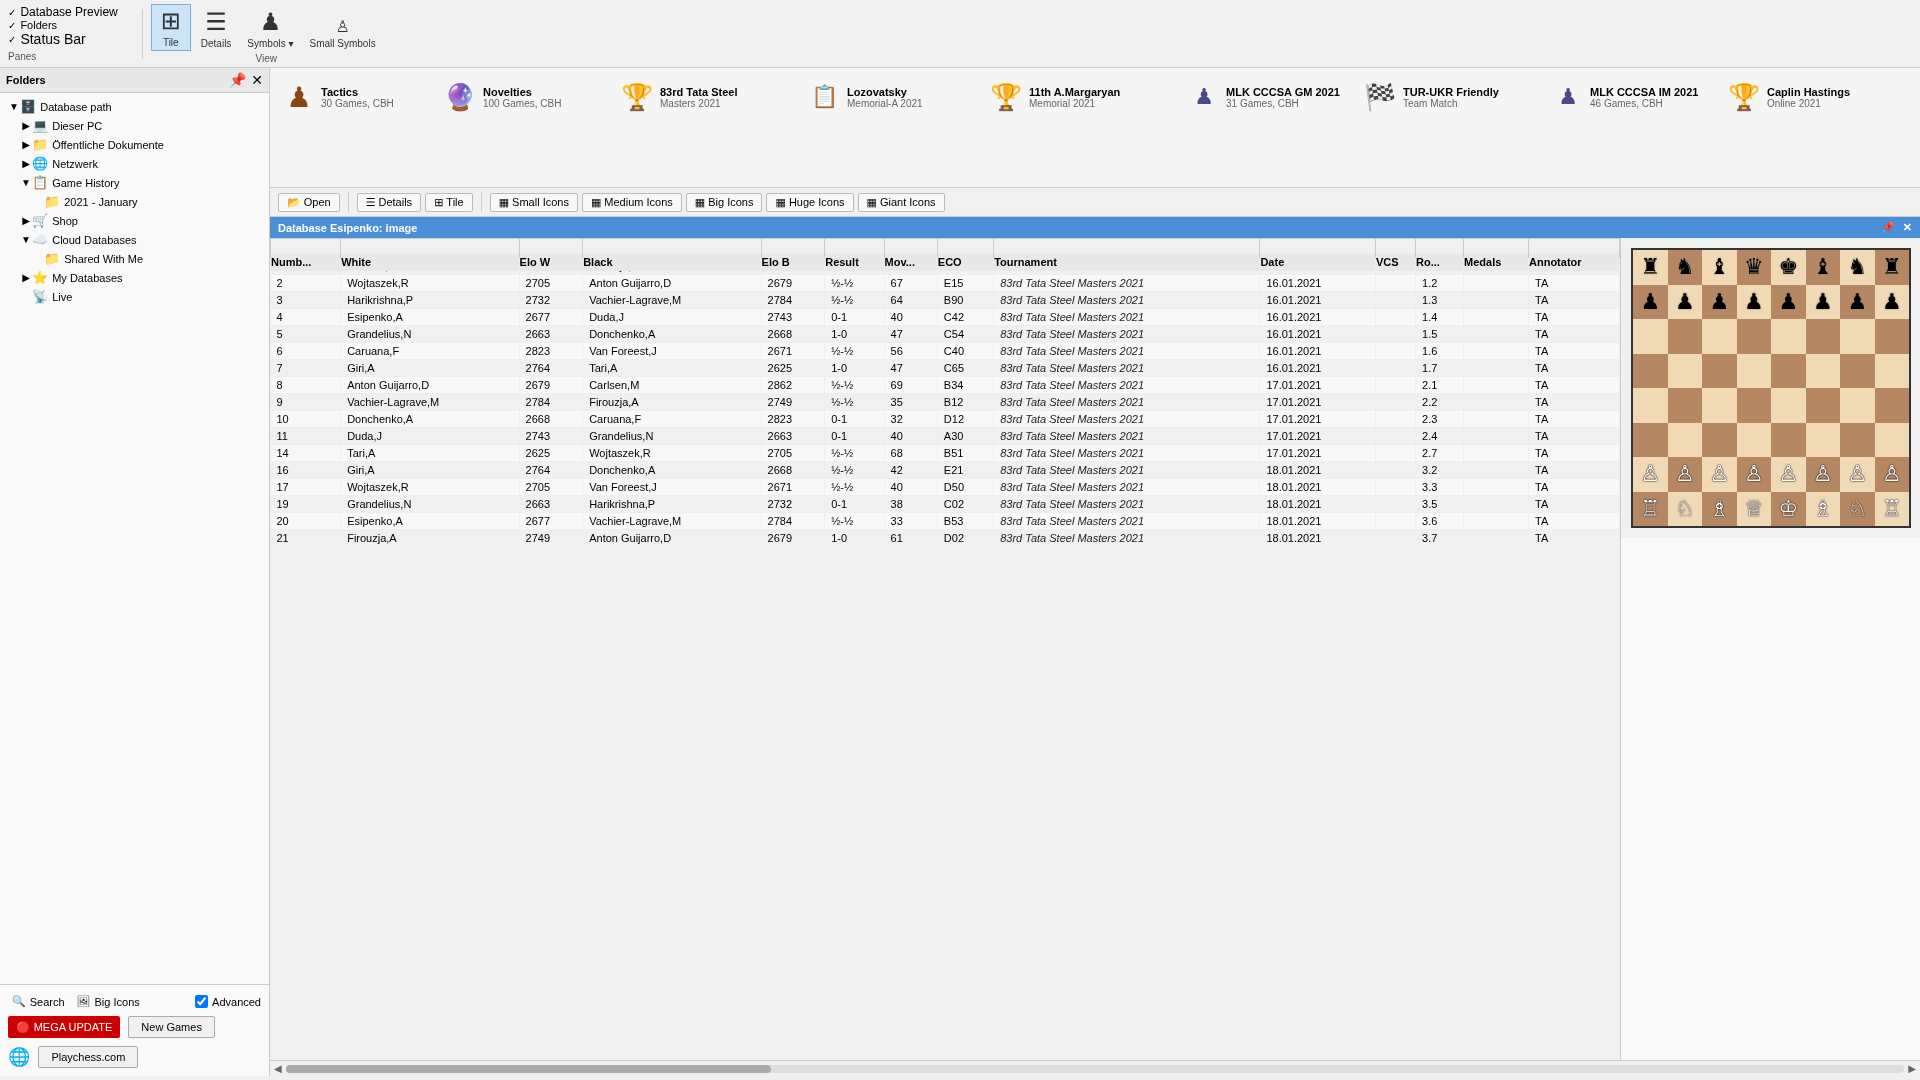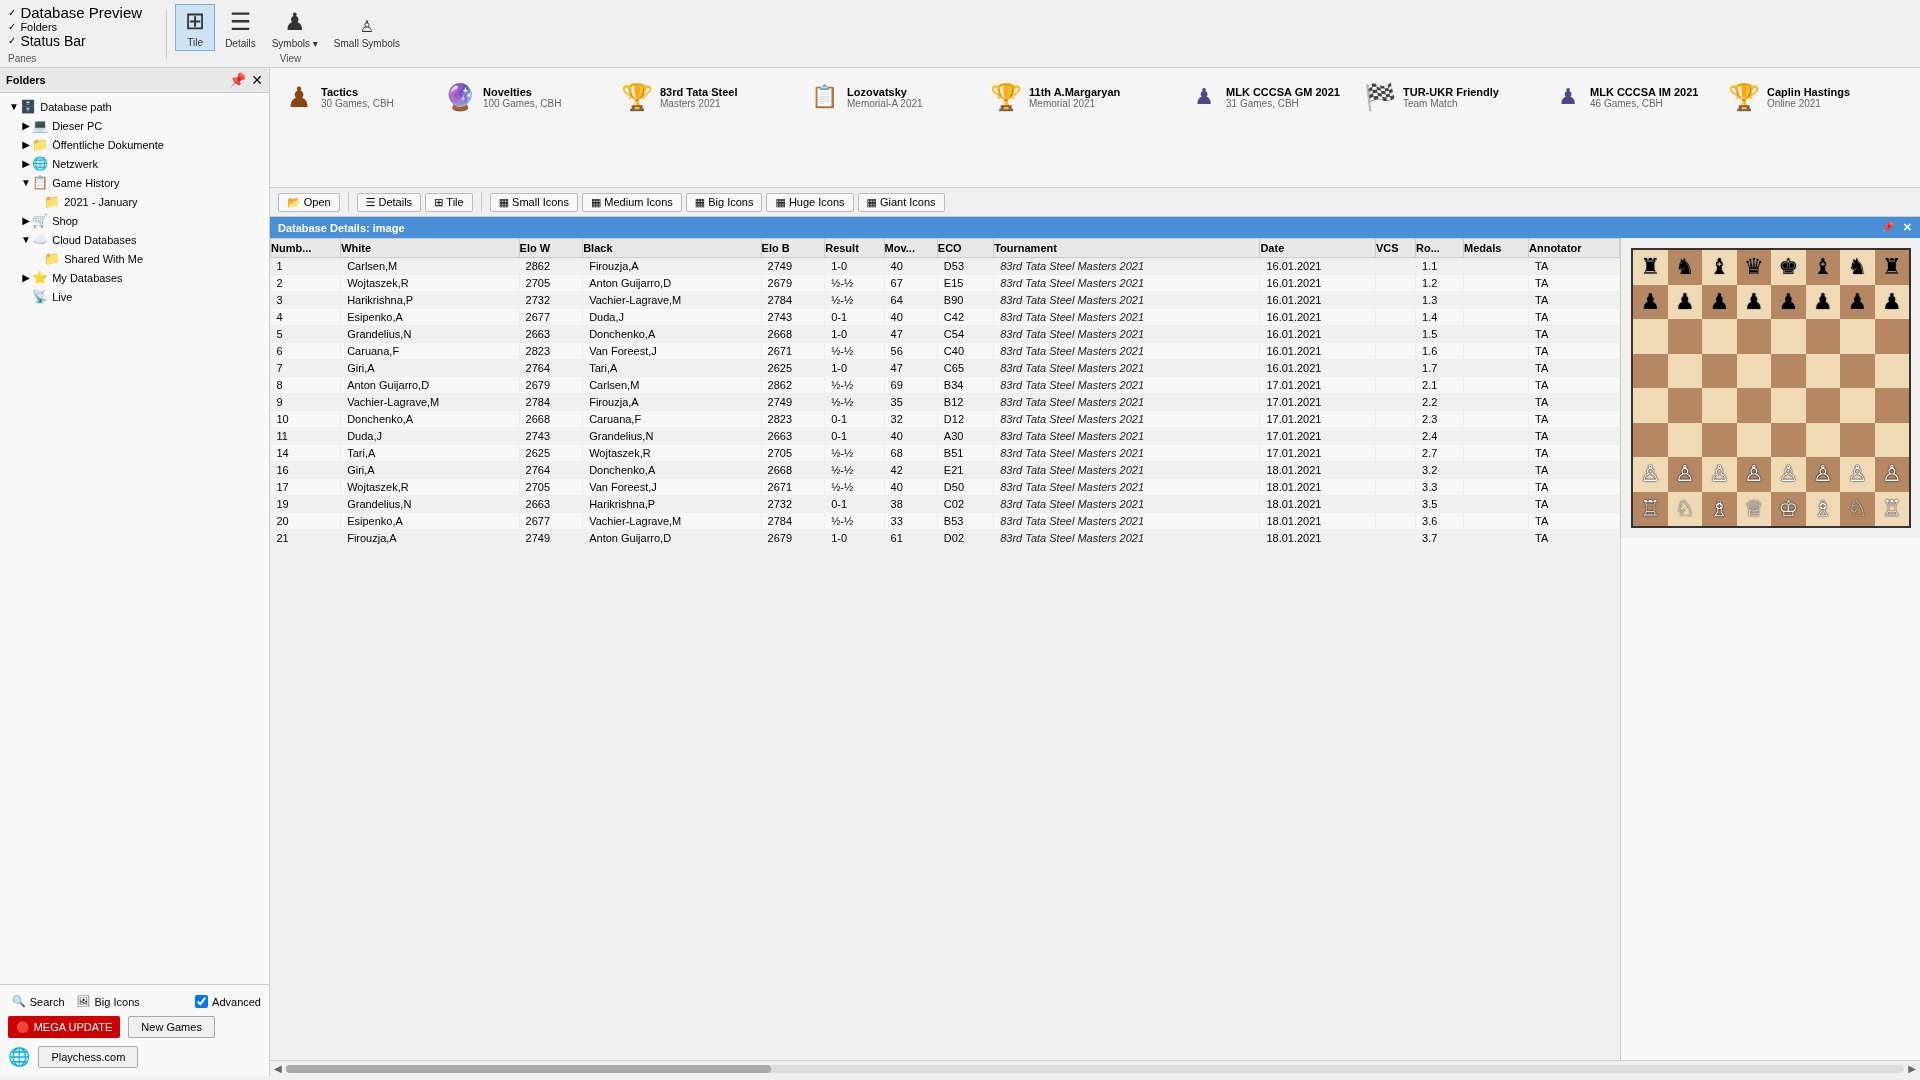--- a/index.html
+++ b/index.html
@@ -58,21 +58,21 @@
     .db-toolbar-sep { width: 1px; height: 20px; background: #ccc; margin: 0 4px; }
 
     
     .db-preview { flex: 1; display: flex; flex-direction: column; overflow: hidden; }
     .db-preview-header { background: #4a90d9; color: white; padding: 4px 8px; font-size: 11px; font-weight: bold; display: flex; justify-content: space-between; align-items: center; }
 
     
     .db-table-wrapper { flex: 1; display: flex; overflow: hidden; }
     .db-table-container { flex: 1; overflow: auto; }
     table { border-collapse: collapse; width: 100%; font-size: 11px; }
-    thead th { background: #e8e8e8; border: 1px solid #ccc; padding: 3px 0; text-align: left; font-weight: bold; position: sticky; top: 0; z-index: 1; cursor: pointer; white-space: nowrap; }
+    thead th { background: #e8e8e8; border: 1px solid #ccc; padding: 3px 0; text-align: left; font-weight: bold; position: sticky; top: 14px; z-index: 1; cursor: pointer; white-space: nowrap; }
     tbody tr { border-bottom: 1px solid #eee; }
     tbody tr:nth-child(even) { background: #f8f8f8; }
     tbody td { padding: 2px 6px; border-right: 1px solid #eee; white-space: nowrap; }
 
     
     .chess-panel { width: 300px; min-width: 300px; border-left: 1px solid #ccc; display: flex; flex-direction: column; }
     .chess-board { width: 280px; height: 280px; margin: 10px; display: grid; grid-template-columns: repeat(8, 1fr); grid-template-rows: repeat(8, 1fr); border: 2px solid #333; }
     .chess-cell { display: flex; align-items: center; justify-content: center; font-size: 22px; }
     .chess-cell.light { background: #f0d9b5; }
     .chess-cell.dark { background: #b58863; }
@@ -83,21 +83,21 @@
     ::-webkit-scrollbar-track { background: #f0f0f0; }
     ::-webkit-scrollbar-thumb { background: #aaa; border-radius: 4px; }
   </style>
 </head>
 <body>
 
 <div class="toolbar">
   <div style="display:flex; flex-direction:column; font-size:10px; margin-right:16px;">
     <div style="display:flex; gap:4px; align-items:center;">
       <span style="font-size:10px;">✓</span>
-      <span style="cursor:pointer; font-size:15px;">Database Preview</span>
+      <span style="cursor:pointer; font-size:12px;">Database Preview</span>
     </div>
     <div style="display:flex; gap:4px; align-items:center;">
       <span style="font-size:10px;">✓</span>
       <span style="cursor:pointer; font-size:11px;">Folders</span>
     </div>
     <div style="display:flex; gap:4px; align-items:center;">
       <span style="font-size:10px;">✓</span>
       <span style="cursor:pointer; font-size:14px;">Status Bar</span>
     </div>
     <div style="margin-top:4px; font-size:10px; color:#555;">Panes</div>
@@ -362,21 +362,21 @@
         <span>Huge Icons</span>
       </div>
       <div class="db-toolbar-btn">
         <span>▦</span>
         <span>Giant Icons</span>
       </div>
     </div>
 
     <div class="db-preview">
       <div class="db-preview-header">
-        <span>Database Details: image</span>
+        <span>Database Esipenko: image</span>
         <div style="display:flex; gap:8px;">
           <span style="cursor:pointer;">📌</span>
           <span style="cursor:pointer;">✕</span>
         </div>
       </div>
 
       <div class="db-table-wrapper">
         <div class="db-table-container">
           <table>
             <thead>

